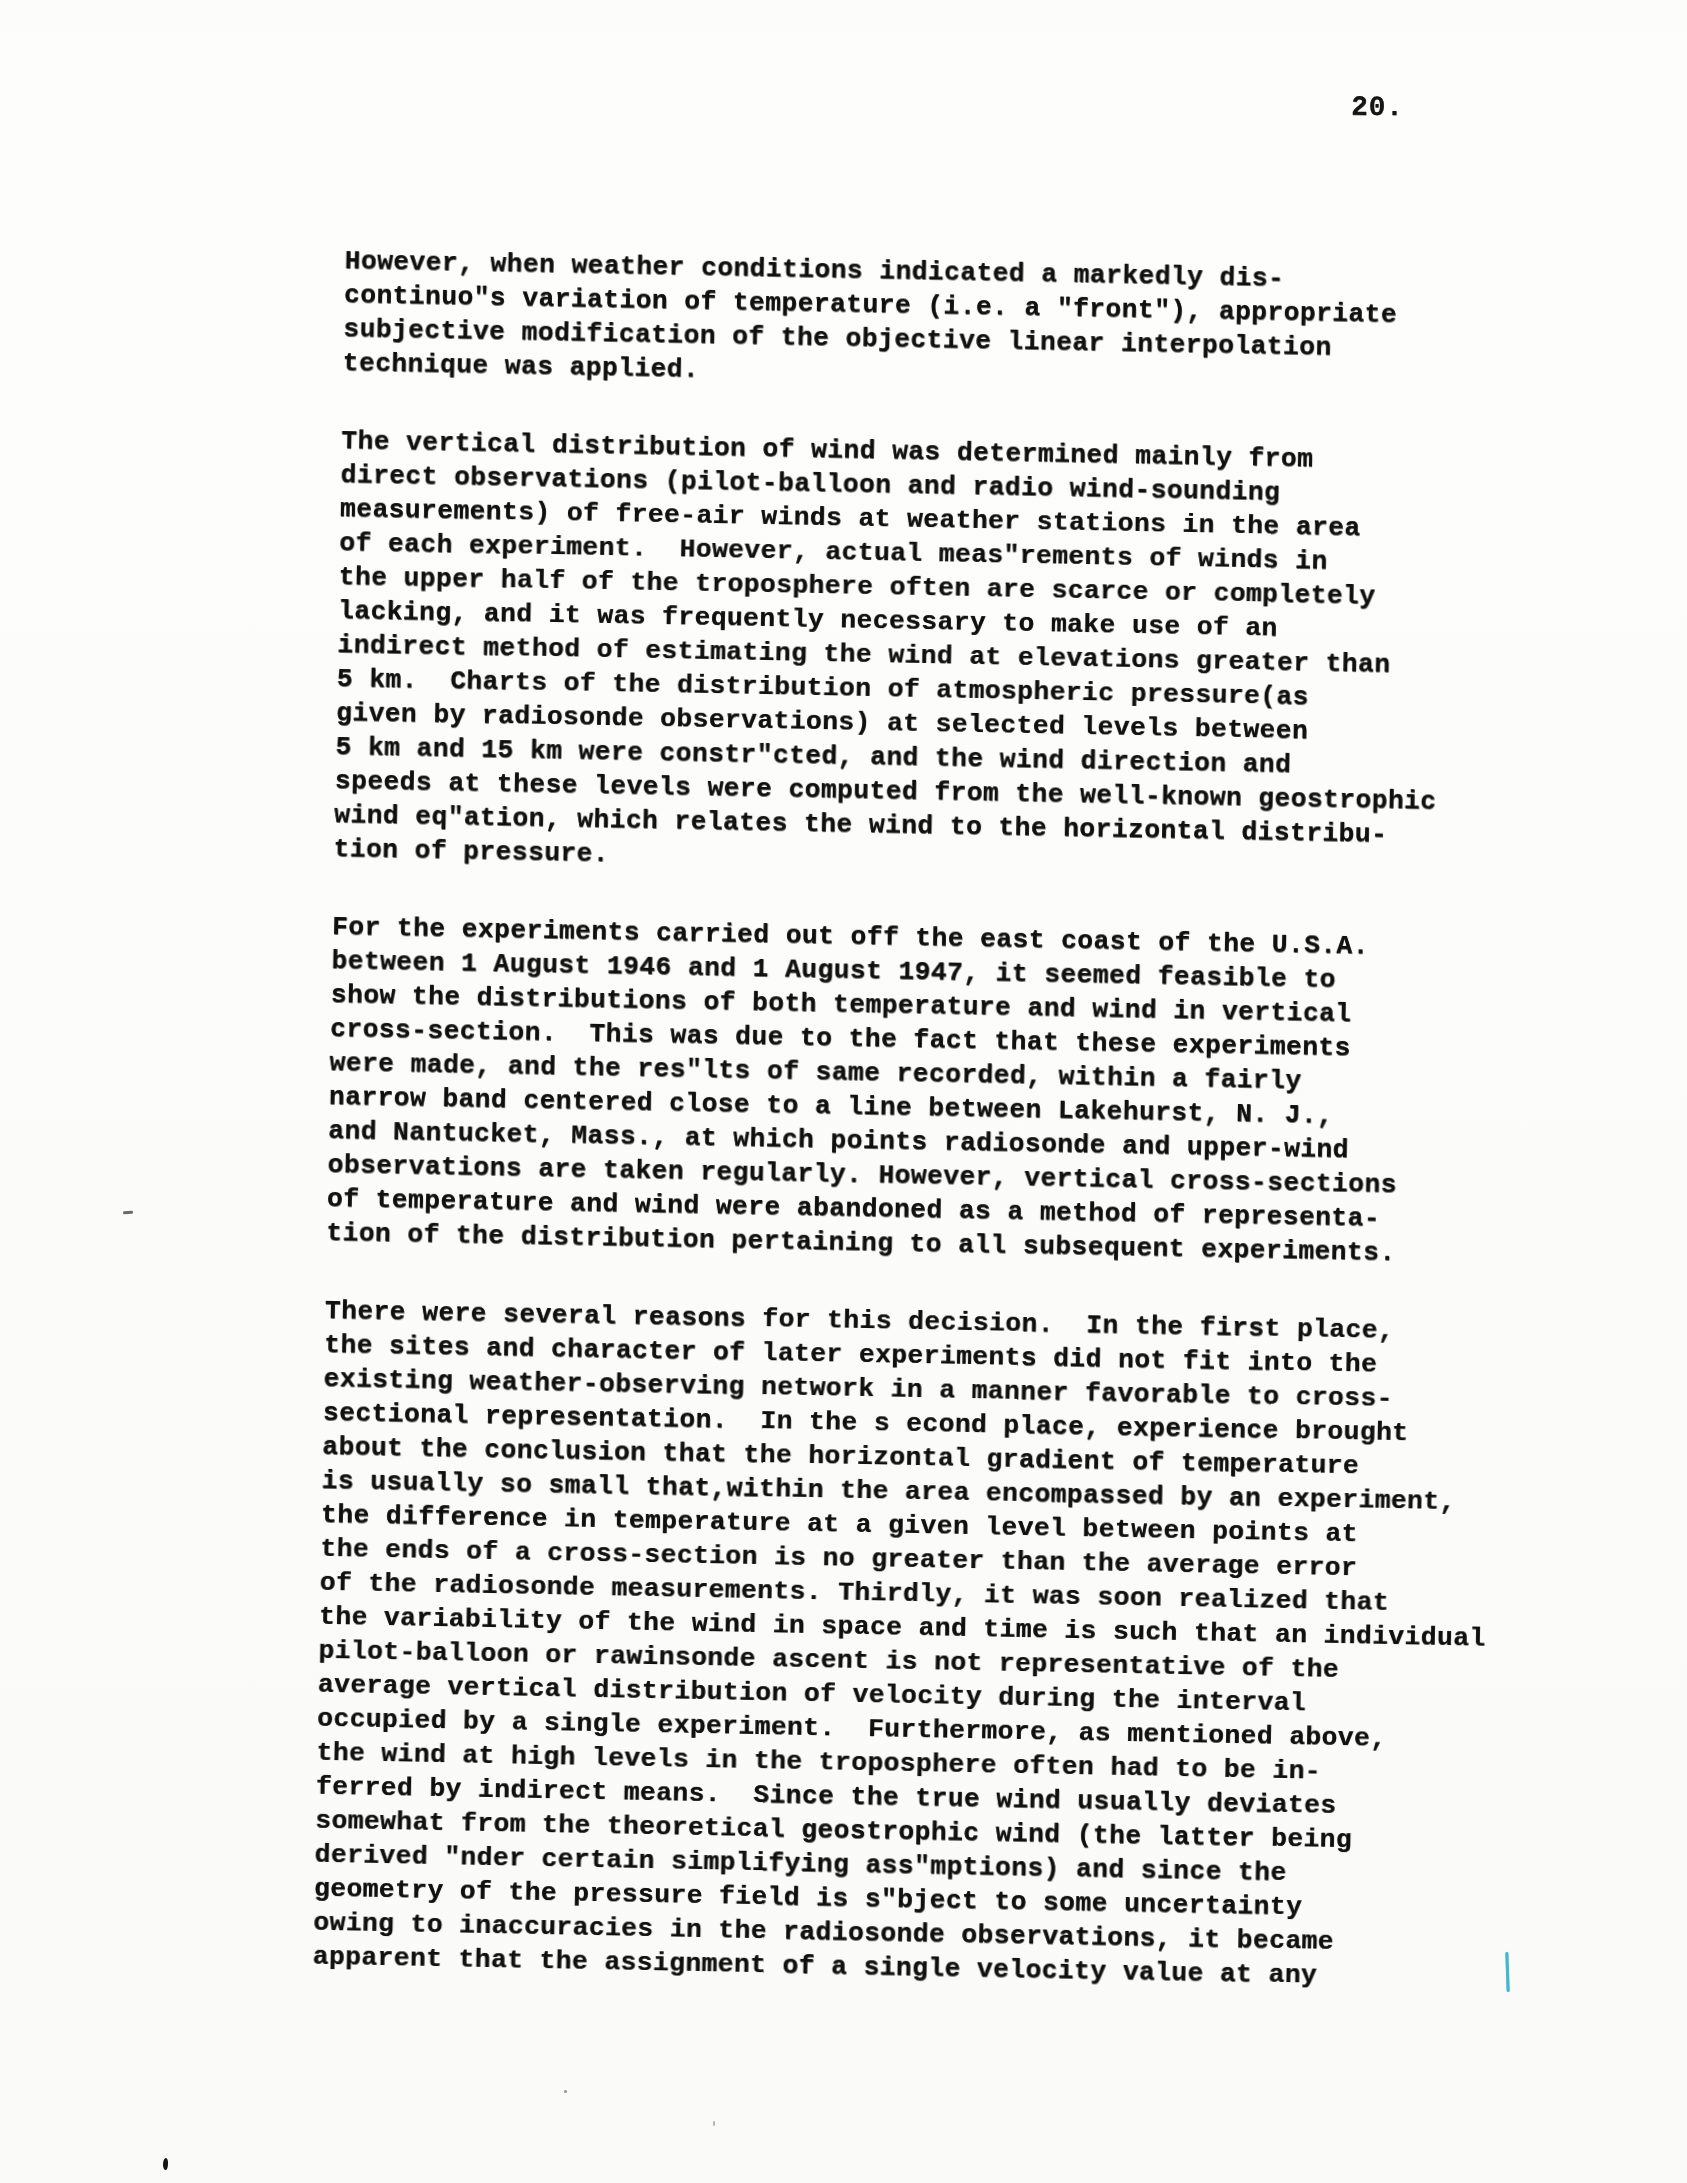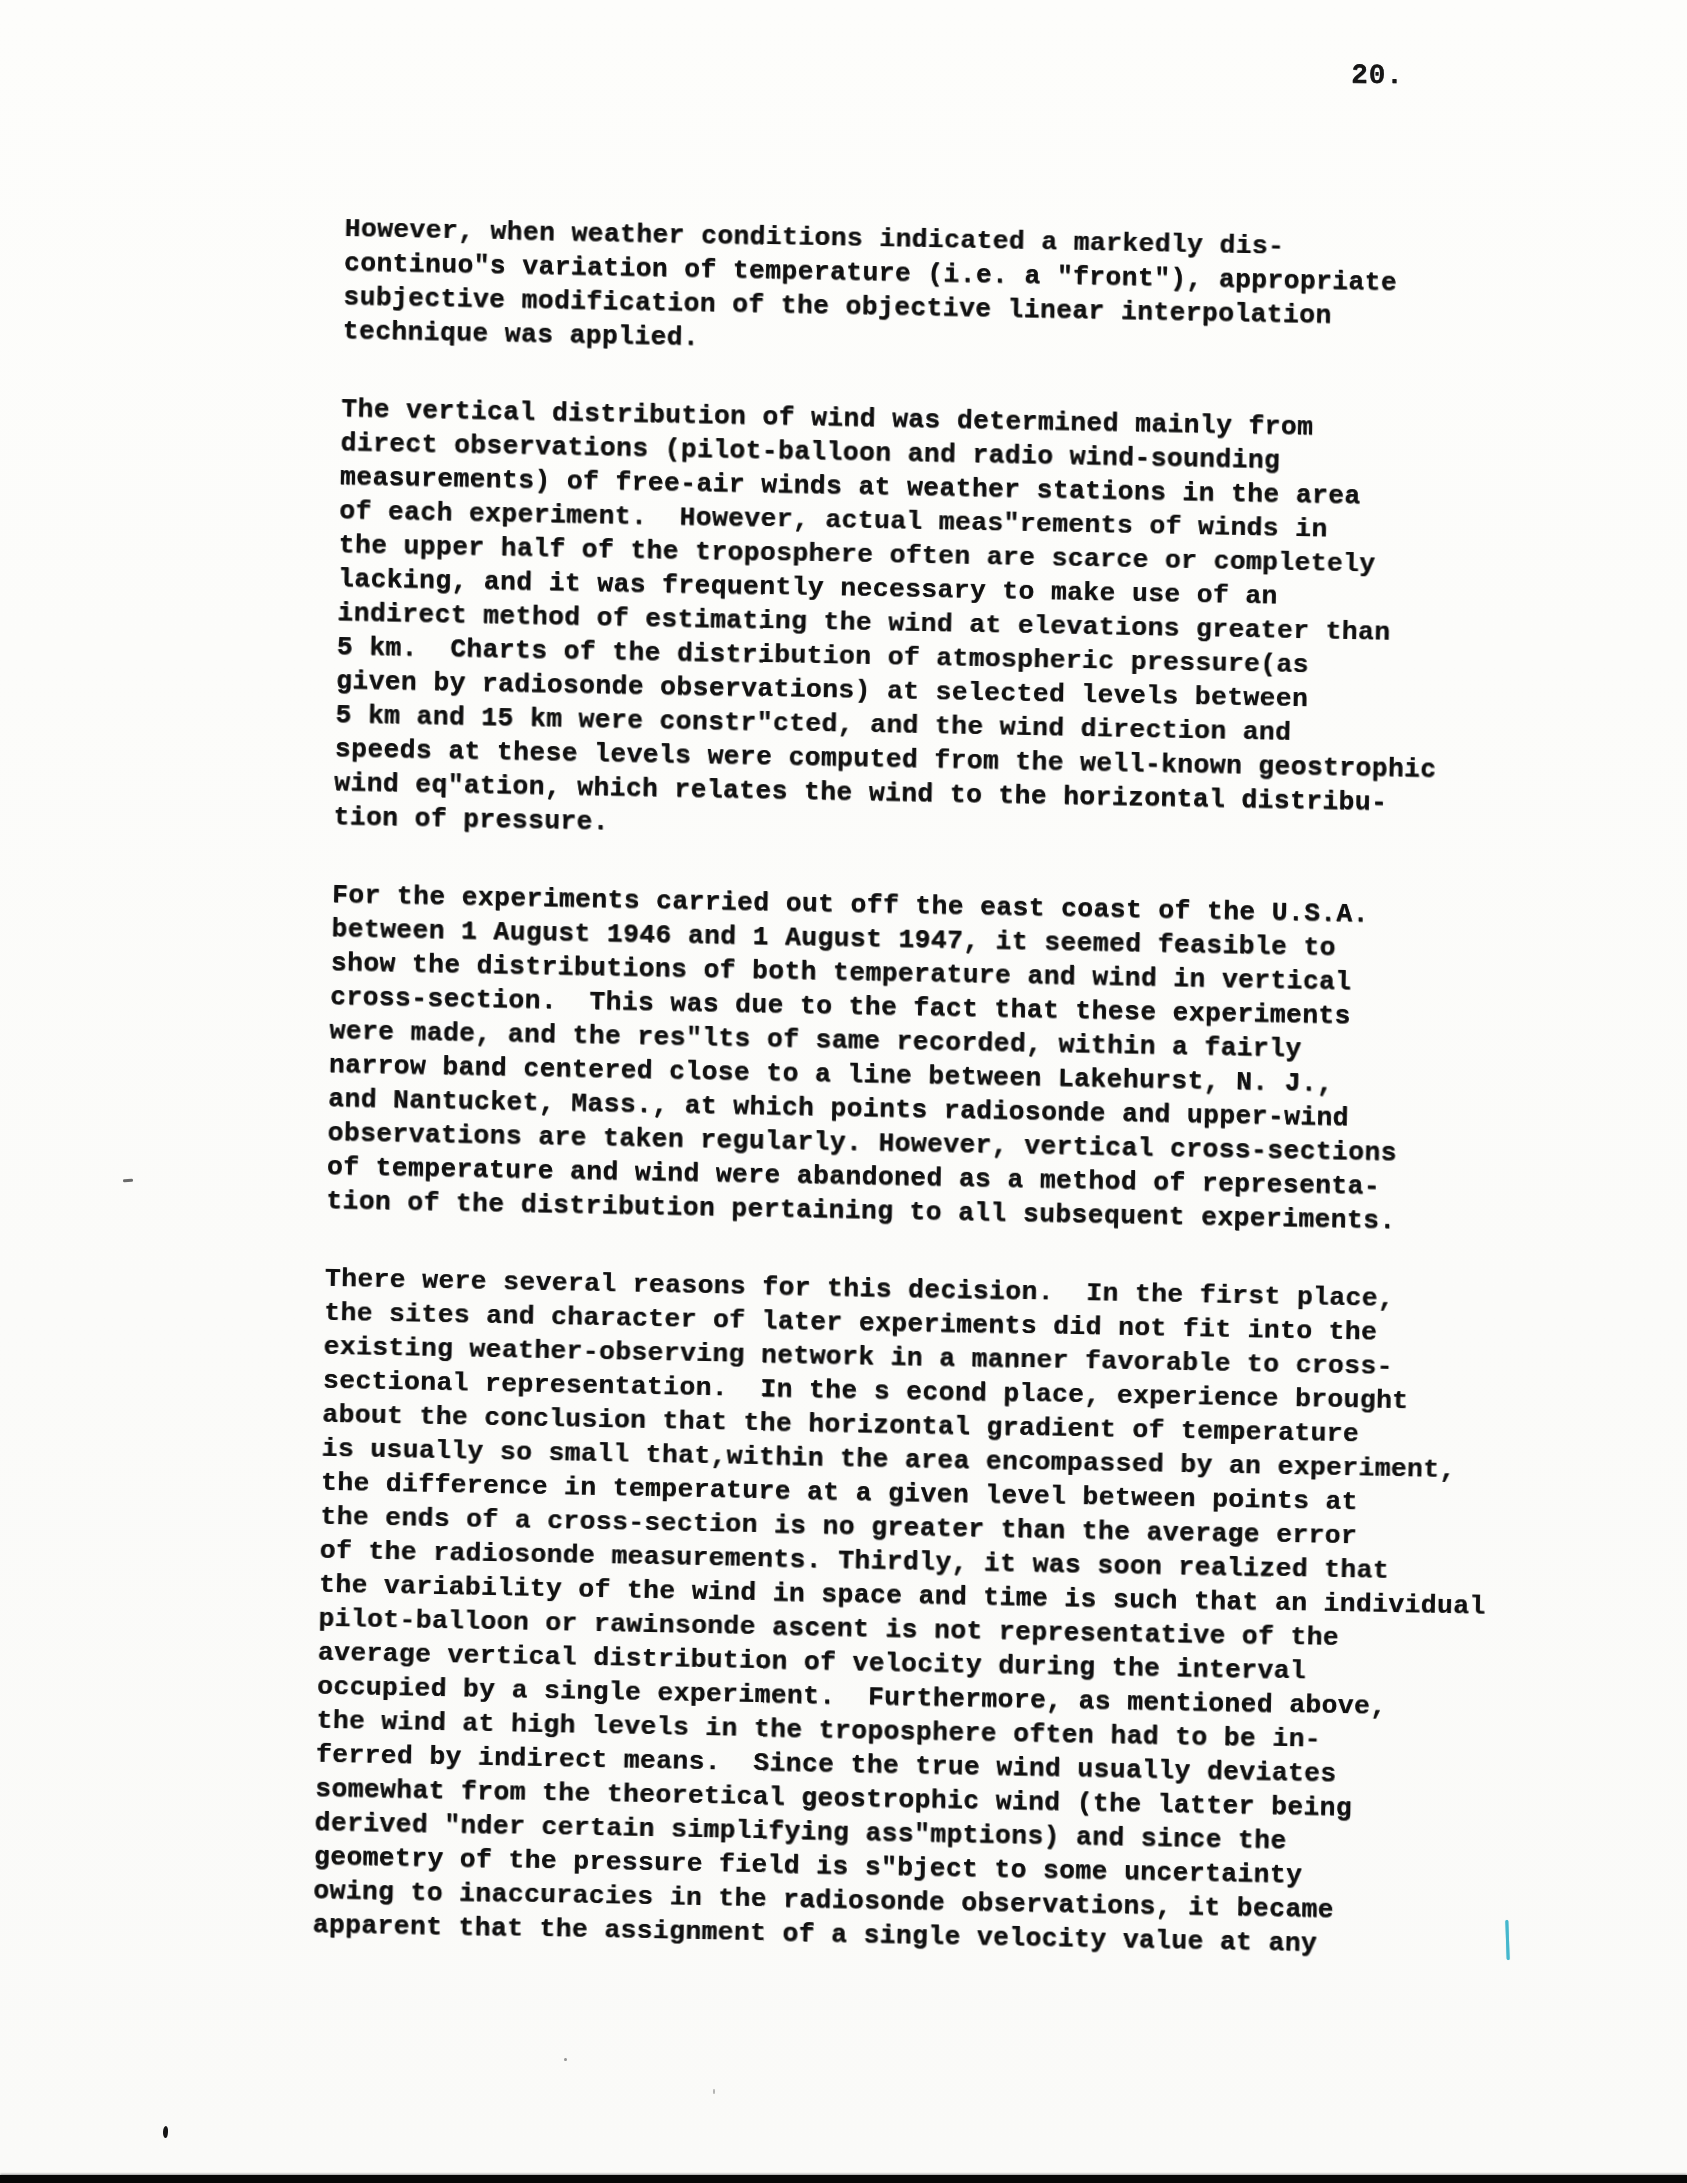--- a/index.html
+++ b/index.html
@@ -4,20 +4,21 @@
 <style>
   html,body{margin:0;padding:0;}
   body{
     width:1687px;height:2183px;position:relative;overflow:hidden;
     background:#fcfcfa;
     font-family:"Liberation Mono","DejaVu Sans Mono",monospace;
   }
   .page{
     position:absolute;inset:0;
     background:linear-gradient(180deg,#fdfdfb 0%,#fbfbf9 60%,#fafaf8 100%);
+    margin-top:32px;
   }
   .page-number{
     position:absolute;left:1351px;top:60px;
     font-size:28px;font-weight:700;color:#161616;
     letter-spacing:0.7px;white-space:pre;
     text-shadow:0.3px 0.4px 0.5px rgba(10,10,10,.65);
     transform:rotate(.6deg);
   }
   .text-block{
     position:absolute;left:345px;top:212px;width:1204px;

